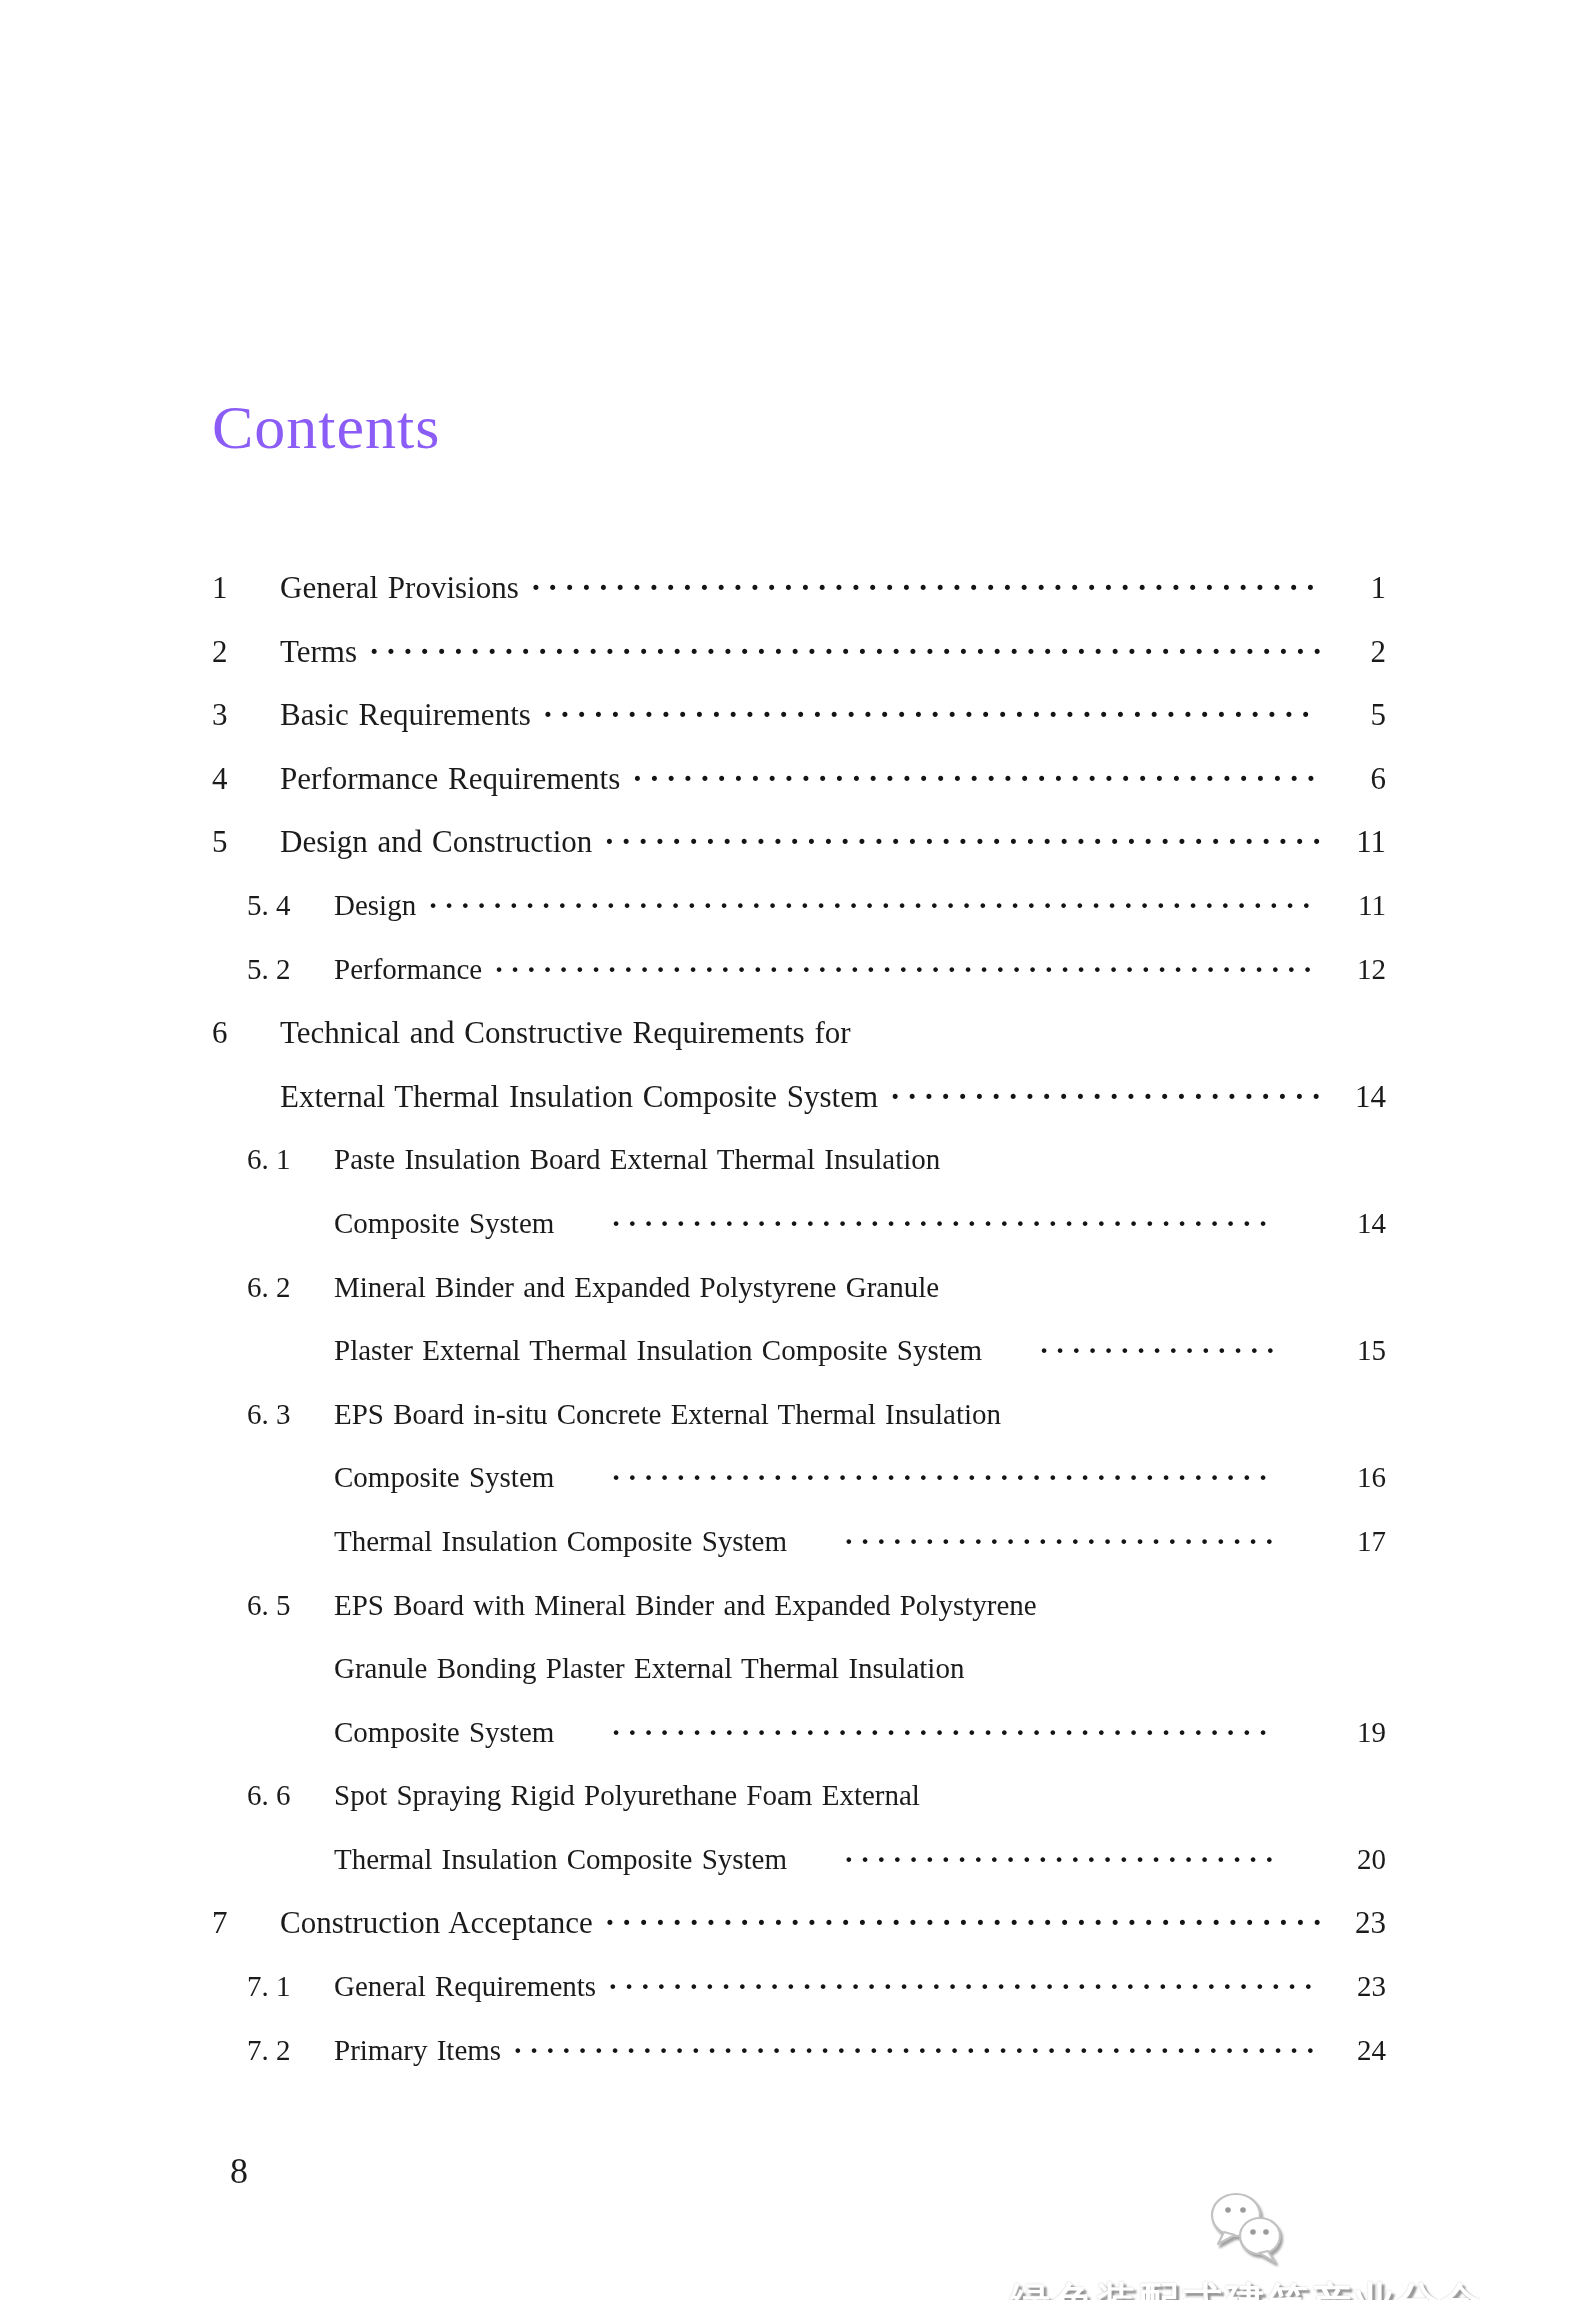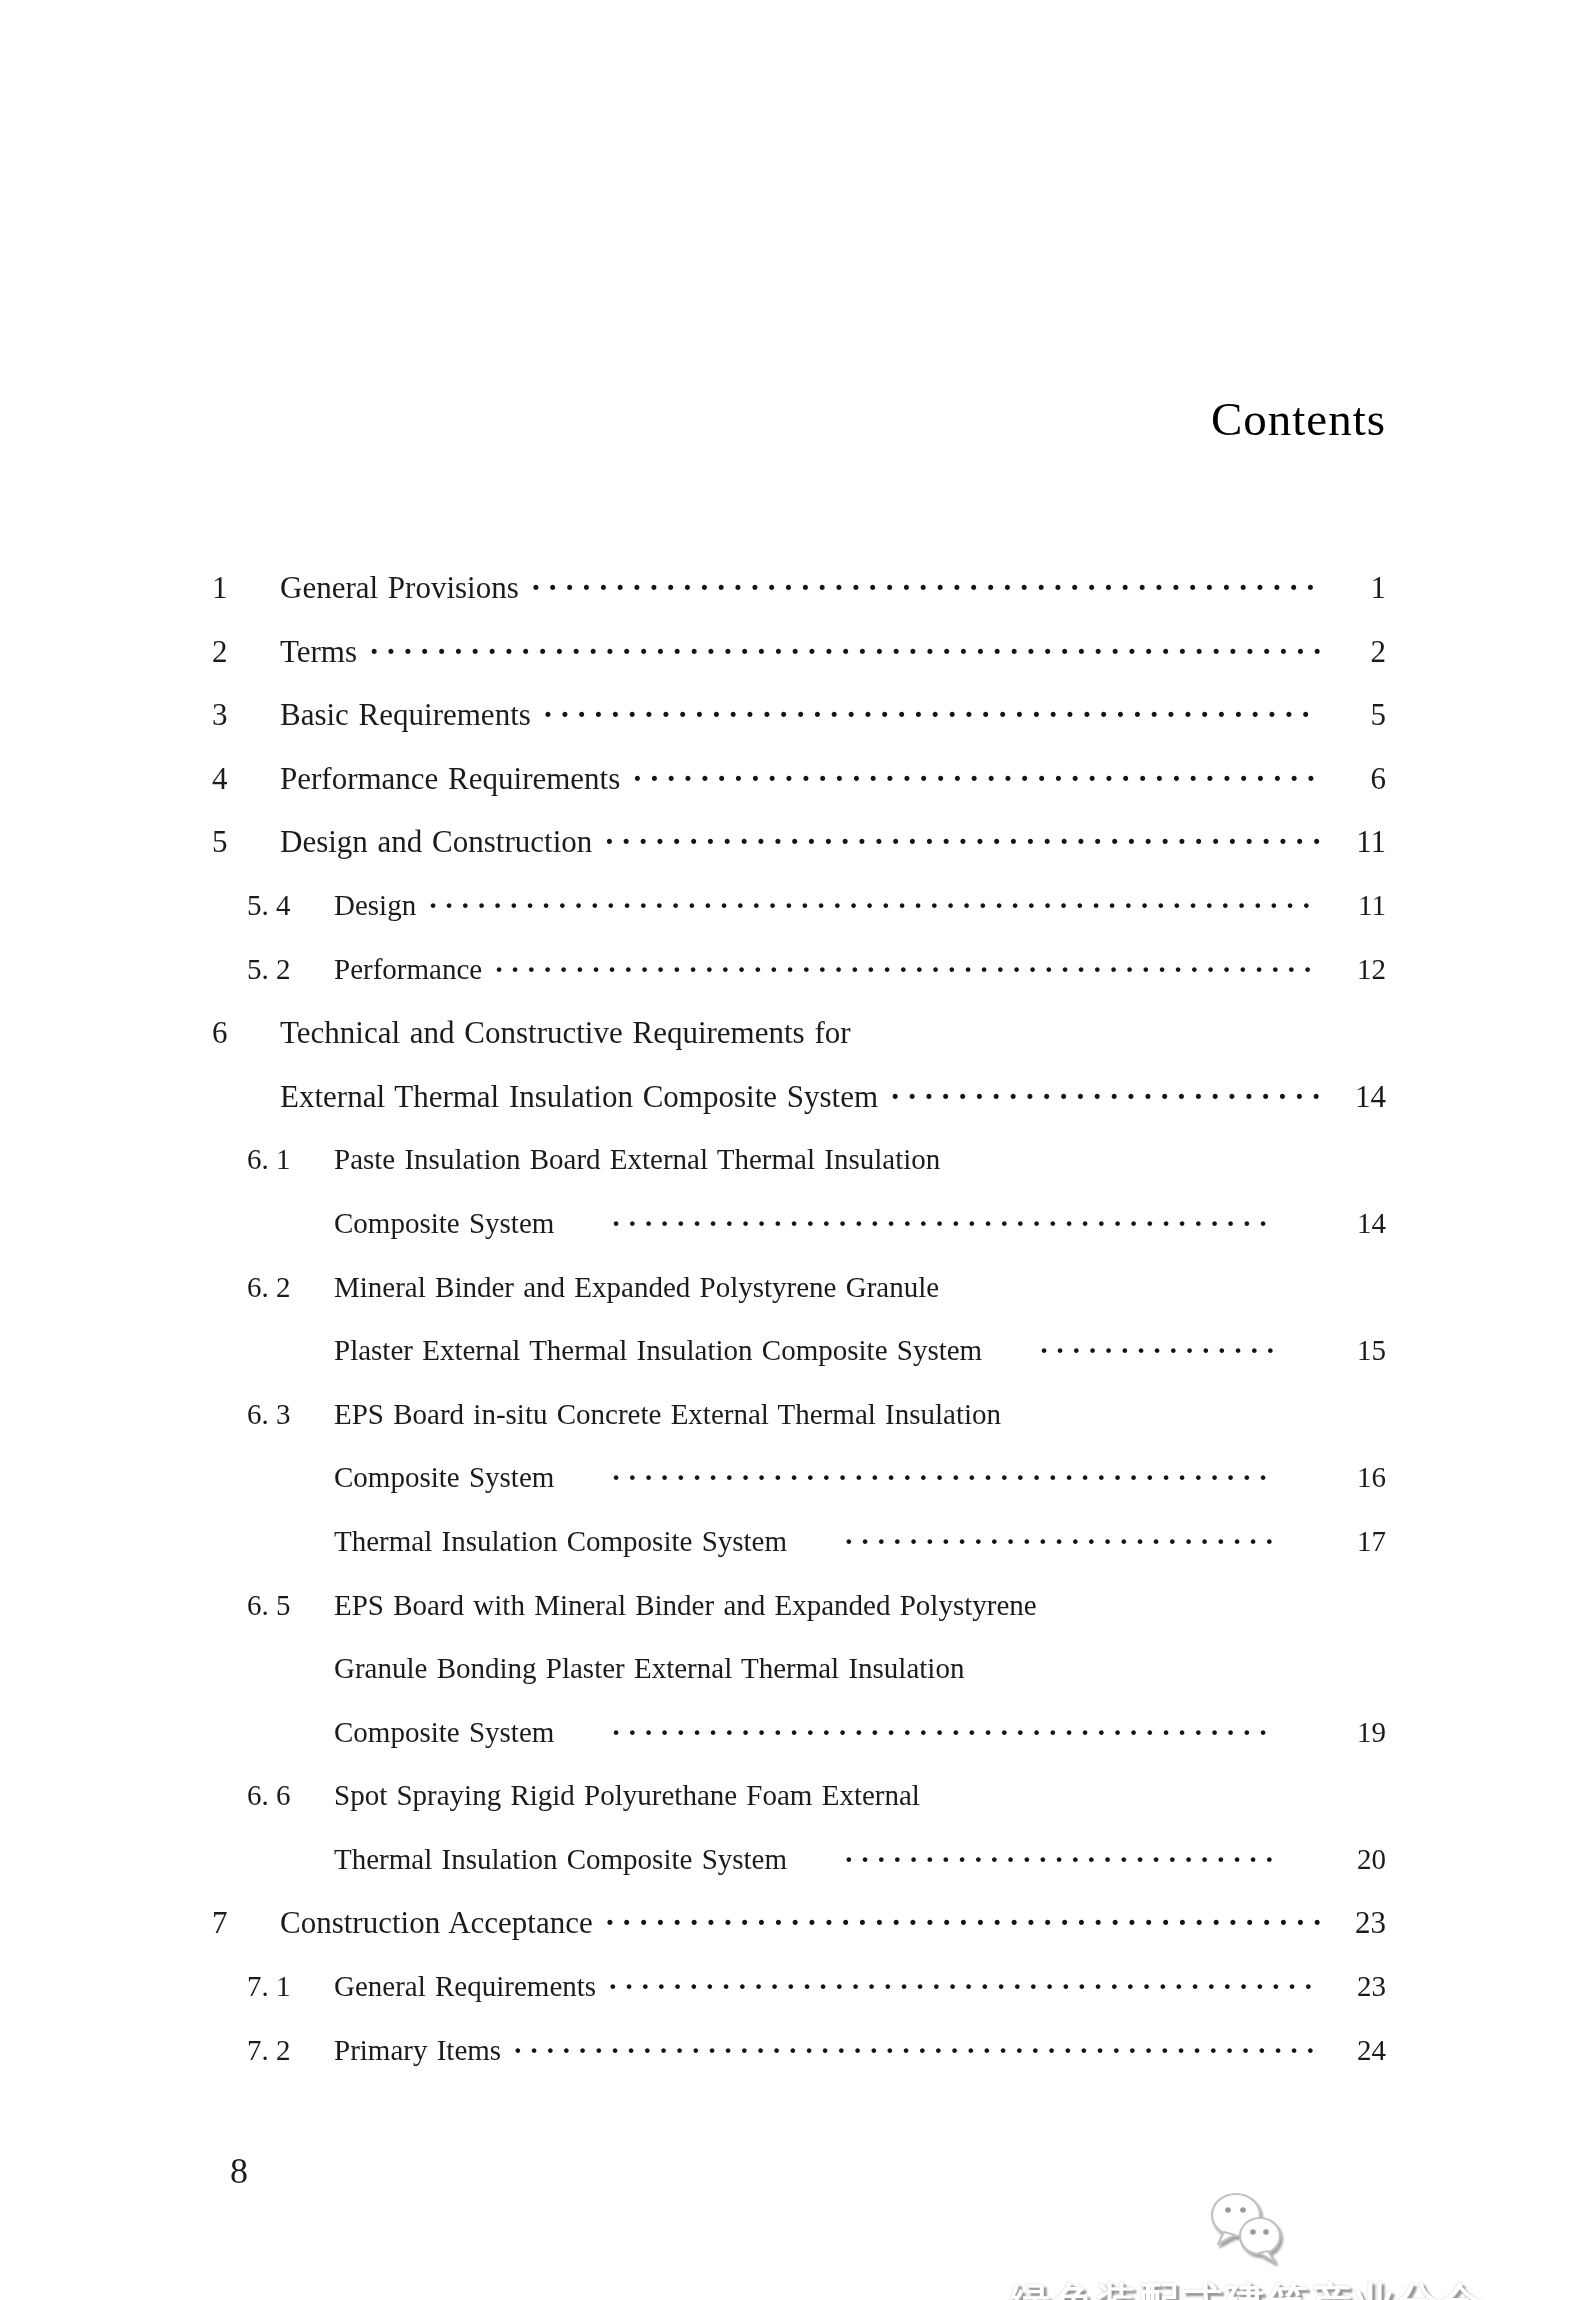--- a/index.html
+++ b/index.html
@@ -4,22 +4,22 @@
 <style>
   html,body { margin:0; padding:0; }
   body {
     width:1587px; height:2300px; position:relative;
     background:#ffffff; overflow:hidden;
     font-family:"Liberation Serif","DejaVu Serif",serif;
     color:#1b1b1b;
   }
   .page-title {
     position:absolute; top:392px; left:212px; width:1174px;
-    text-align:right; font-size:47px; letter-spacing:1px;
-    color:#000000;
+    text-align:left; font-size:62px; letter-spacing:1px;
+    color:#8b5cf6;
   }
   .toc {
     position:absolute; top:556px; left:212px; width:1174px;
   }
   .row {
     display:flex; line-height:63.6px; white-space:nowrap;
   }
   .row.l1, .row.c1 { font-size:31px; }
   .row.l2, .row.c2 { font-size:29px; }
   .row .num  { flex:none; }

